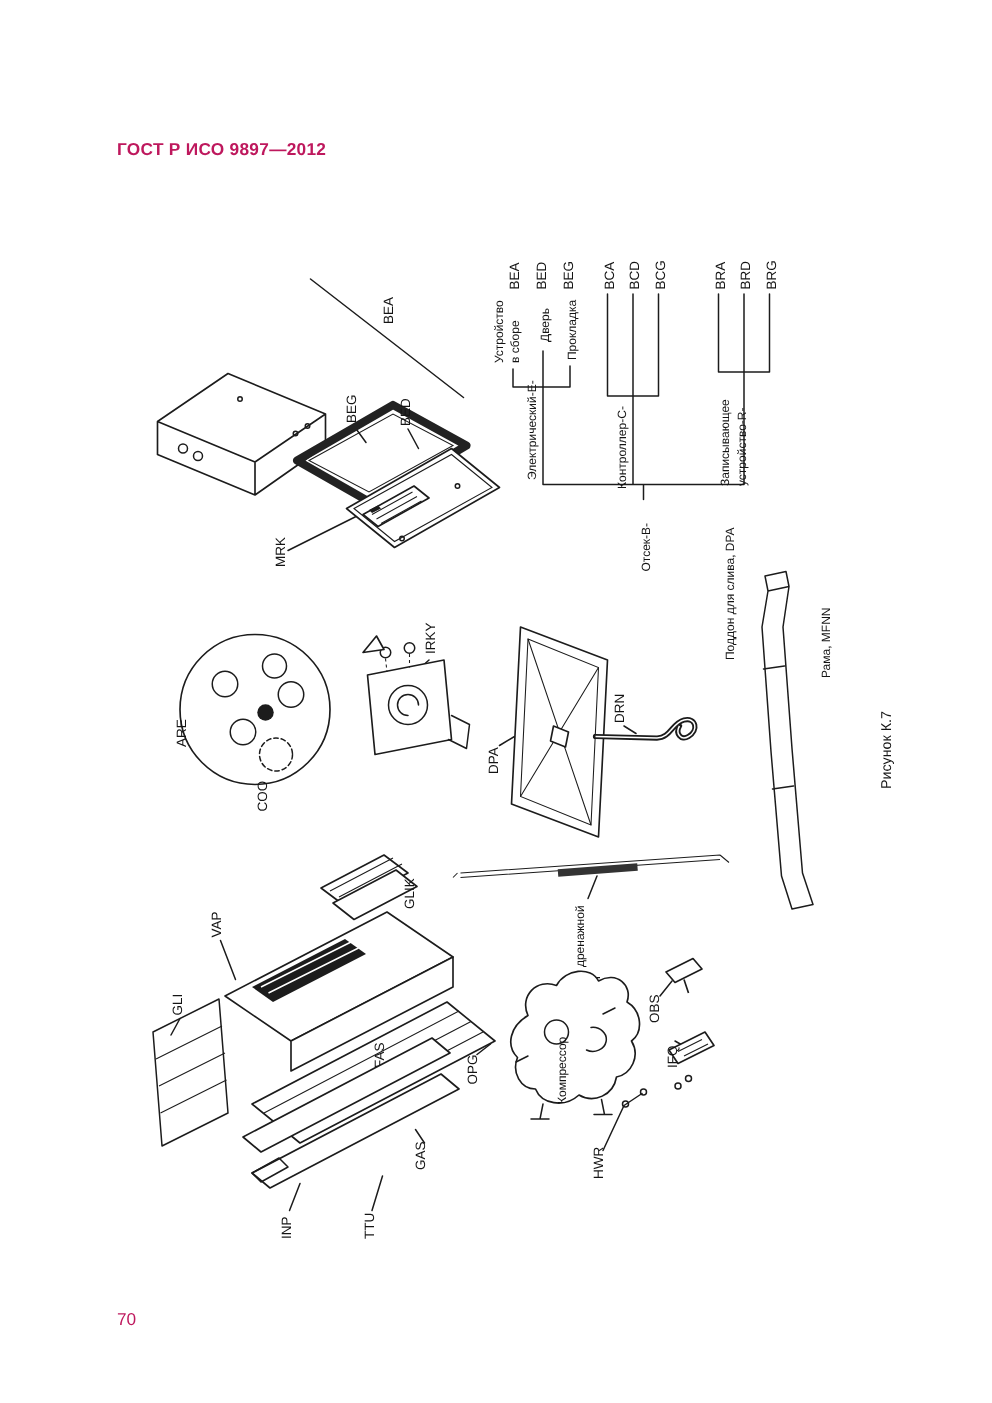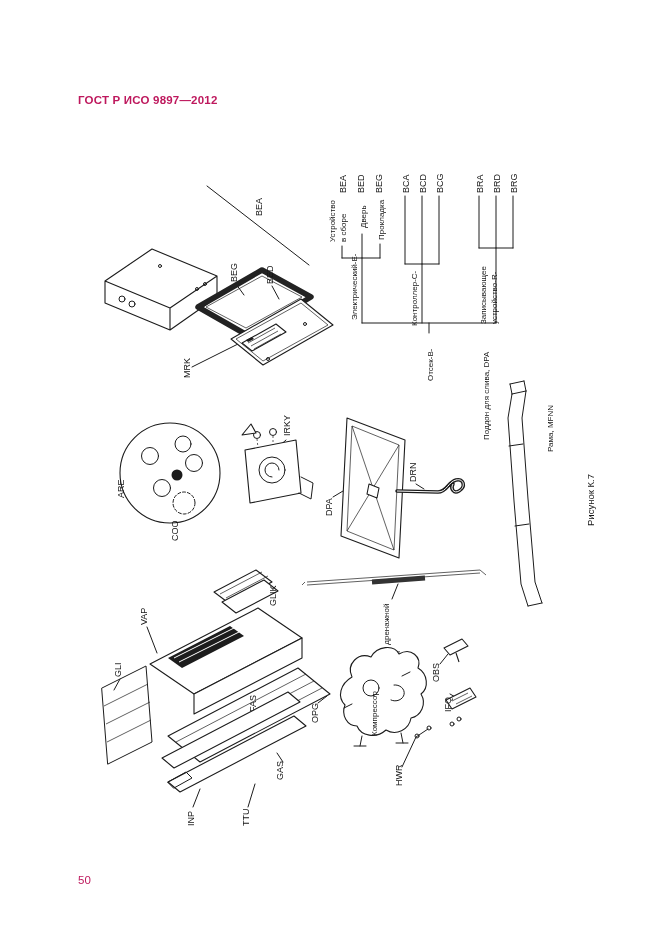--- a/index.html
+++ b/index.html
@@ -17,21 +17,21 @@
   .thick{stroke:#222;stroke-width:5.5;fill:none;stroke-linejoin:round;}
   .dark{fill:#1c1c1c;stroke:none;}
   .wline{stroke:#ffffff;stroke-width:1;fill:none;}
 </style>
 </head>
 <body>
 
 <div class="page">
 
   <div class="hdr">ГОСТ Р ИСО 9897—2012</div>
-  <div class="pgnum">50</div>
+  <div class="pgnum">70</div>
 
   <svg class="fig" width="661" height="935" viewBox="0 0 661 935">
     <defs>
       <pattern id="h1" patternUnits="userSpaceOnUse" width="4" height="4" patternTransform="rotate(45)">
         <path d="M0,0 L0,4" stroke="#3a3a3a" stroke-width="1"></path>
       </pattern>
       <pattern id="h2" patternUnits="userSpaceOnUse" width="3" height="3" patternTransform="rotate(-45)">
         <path d="M0,0 L0,3" stroke="#3a3a3a" stroke-width="0.8"></path>
       </pattern>
     </defs>

